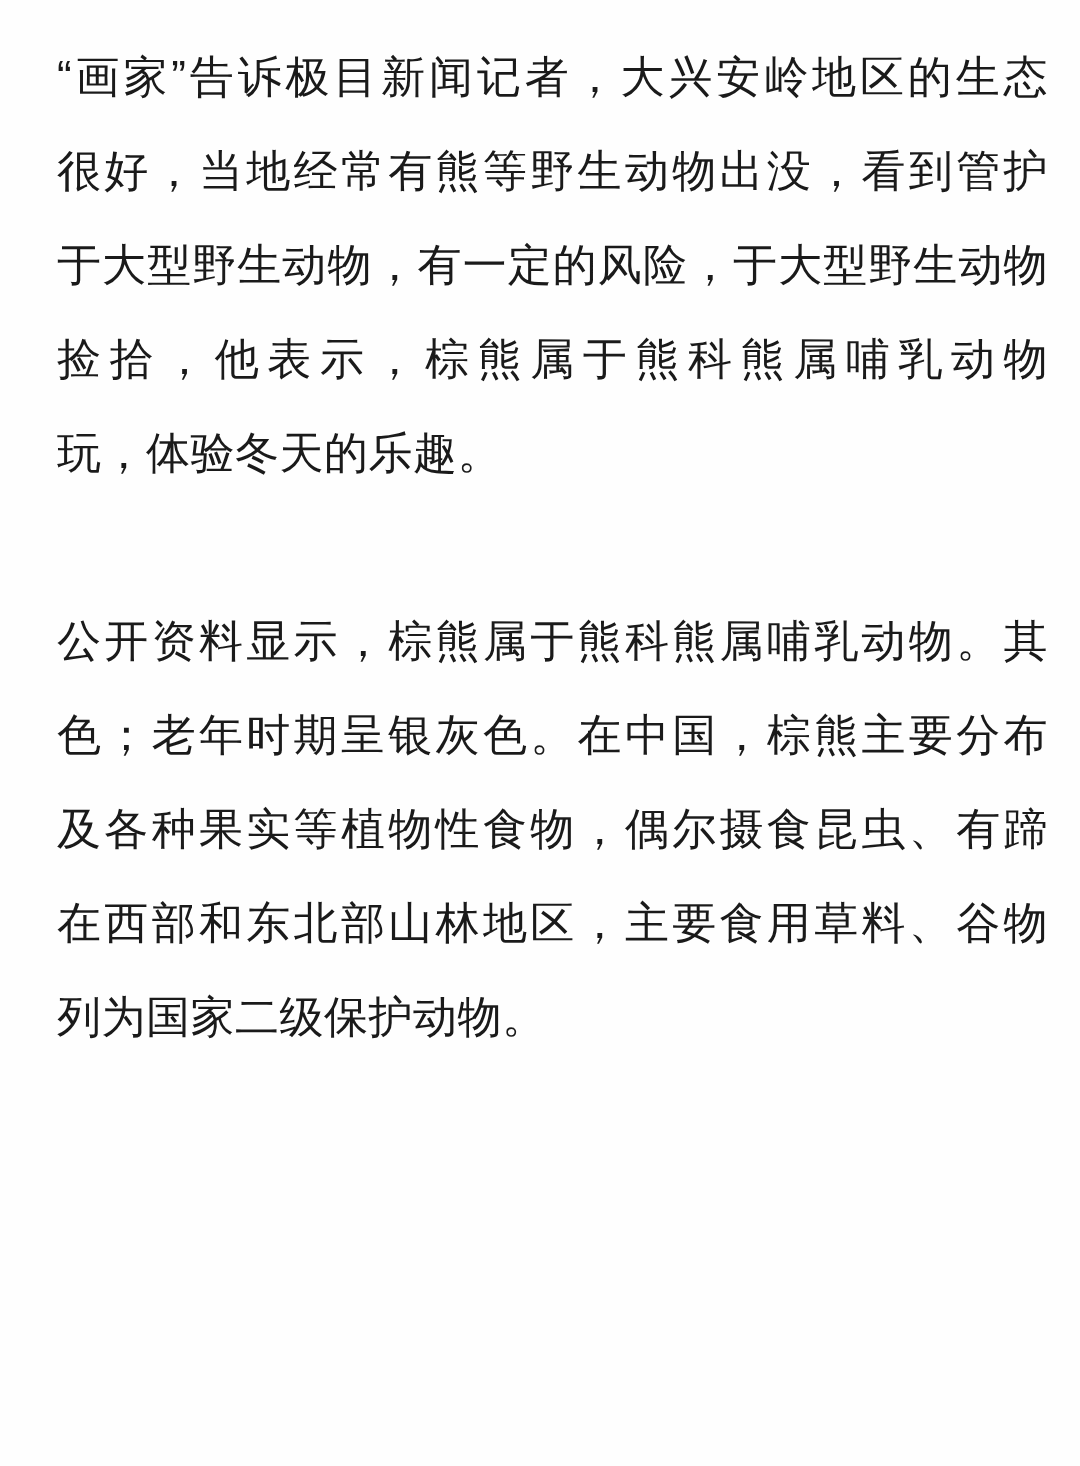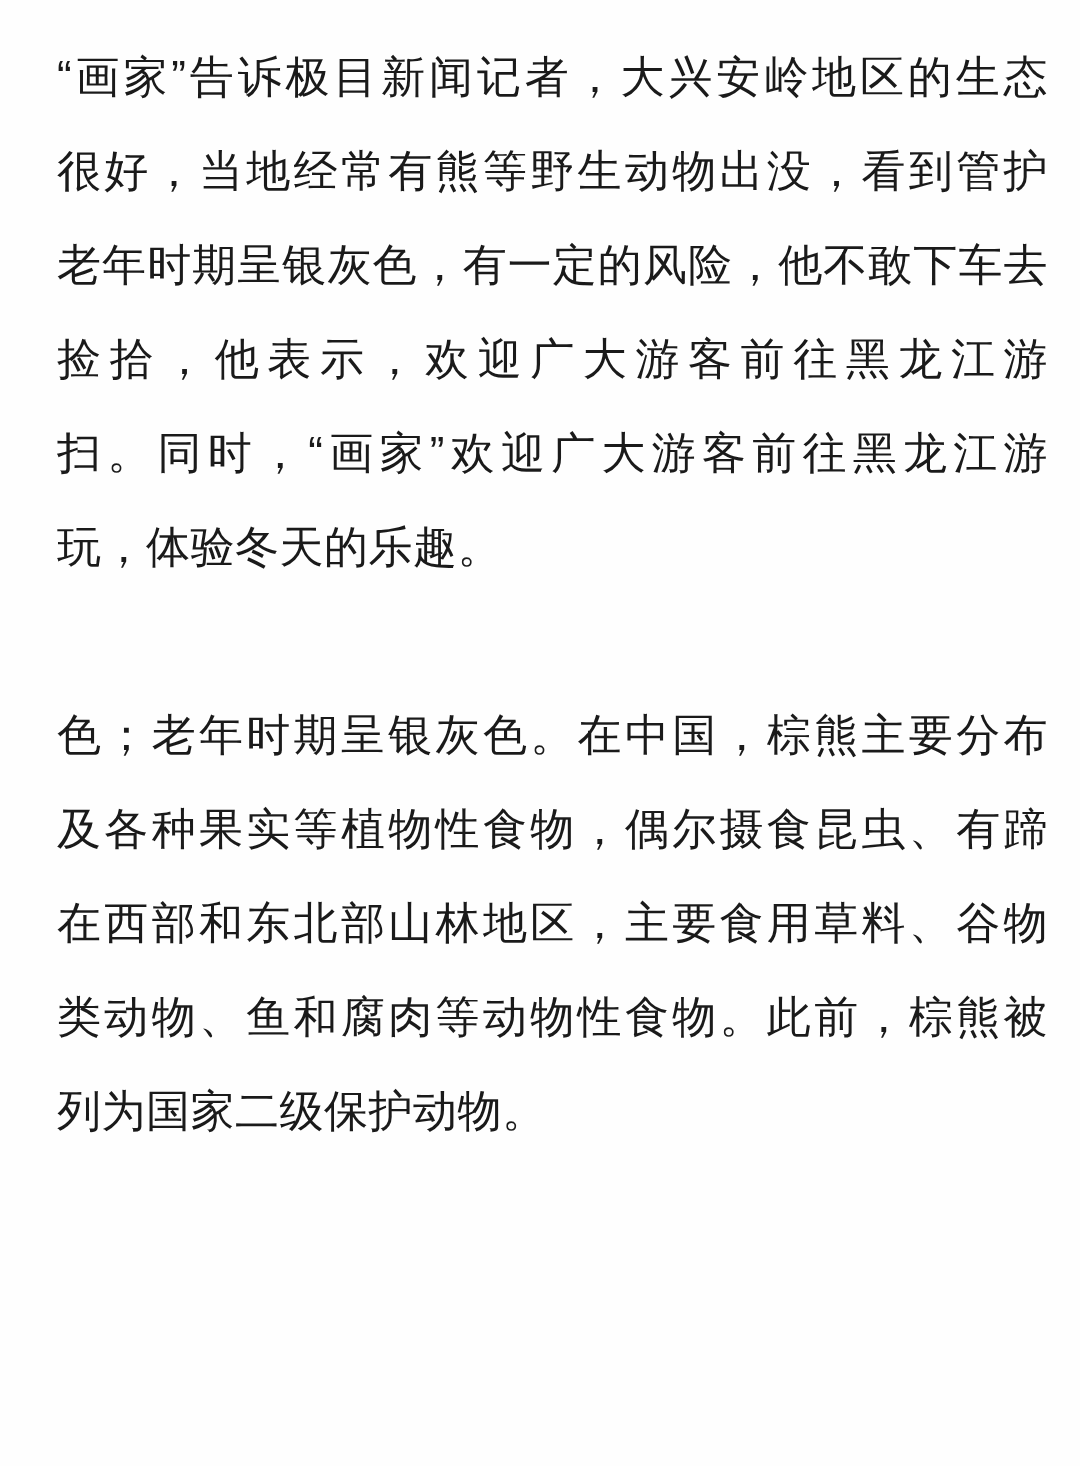--- a/index.html
+++ b/index.html
@@ -36,27 +36,26 @@
   }
 </style>
 </head>
 <body>
 
 <div class="article">
 
   <div class="para">
     <div class="line">“画家”告诉极目新闻记者，大兴安岭地区的生态</div>
     <div class="line">很好，当地经常有熊等野生动物出没，看到管护</div>
-    <div class="line">老年时期呈银灰色，有一定的风险，他不敢下车去</div>
-    <div class="line">捡拾，他表示，欢迎广大游客前往黑龙江游</div>
-    <div class="line">扫。同时，“画家”欢迎广大游客前往黑龙江游</div>
+    <div class="line">于大型野生动物，有一定的风险，于大型野生动物</div>
+    <div class="line">捡拾，他表示，棕熊属于熊科熊属哺乳动物</div>
     <div class="line para-end">玩，体验冬天的乐趣。</div>
   </div>
 
   <div class="para">
+    <div class="line">公开资料显示，棕熊属于熊科熊属哺乳动物。其</div>
     <div class="line">色；老年时期呈银灰色。在中国，棕熊主要分布</div>
     <div class="line">及各种果实等植物性食物，偶尔摄食昆虫、有蹄</div>
     <div class="line">在西部和东北部山林地区，主要食用草料、谷物</div>
-    <div class="line">类动物、鱼和腐肉等动物性食物。此前，棕熊被</div>
     <div class="line para-end">列为国家二级保护动物。</div>
   </div>
 
 </div>
 
 </body></html>

